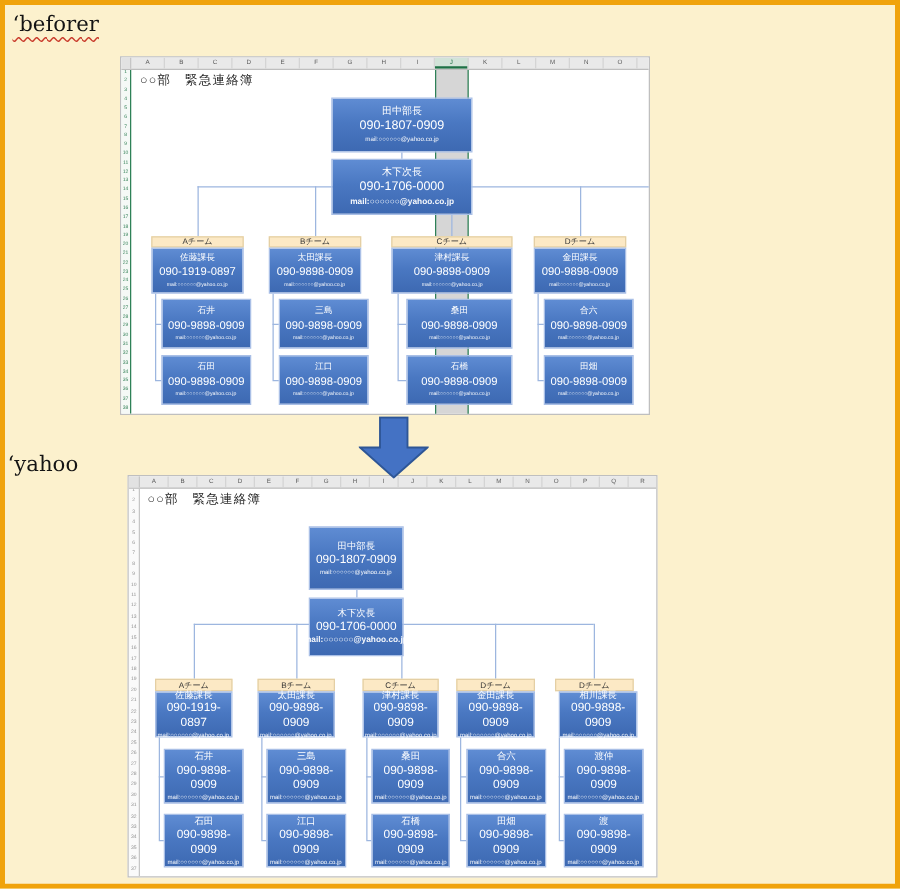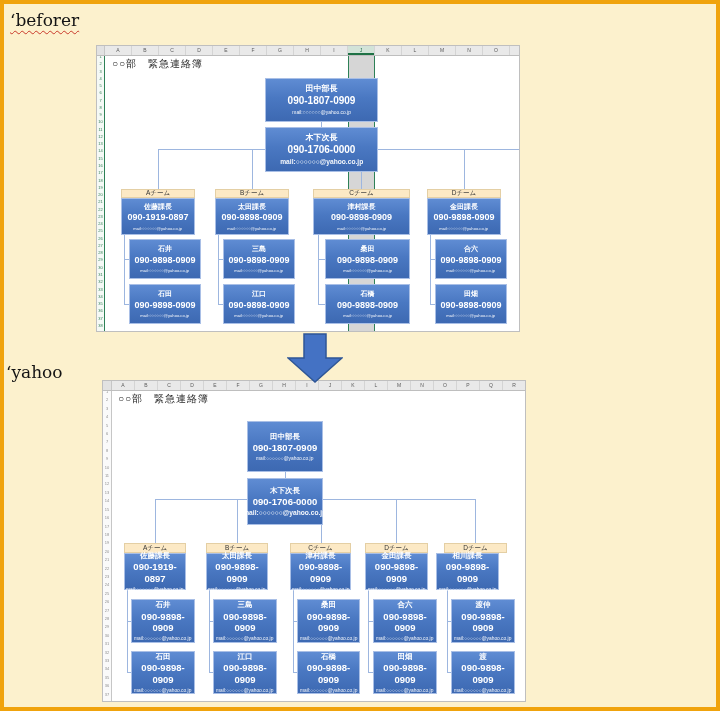--- a/index.html
+++ b/index.html
@@ -60,22 +60,22 @@
     position:absolute;z-index:2;box-sizing:border-box;
     background:#FCE9C5;border:1px solid #E4CFA4;color:#333;
     font-size:6.5px;display:flex;align-items:center;justify-content:center;
   }
   .card{
     position:absolute;z-index:2;box-sizing:border-box;color:#fff;text-align:center;
     background:linear-gradient(180deg,#5F8CD3 0%,#4A78C2 45%,#3D69B2 100%);
     border:1px solid #A9BFE6;
     display:flex;flex-direction:column;justify-content:center;align-items:center;gap:1px;
   }
-  .nm{font-size:7px;font-weight:700;line-height:1.25;}
-  .ph{font-size:9px;font-weight:700;line-height:1.25;}
+  .nm{font-size:7px;font-weight:400;line-height:1.25;}
+  .ph{font-size:9px;font-weight:400;line-height:1.25;}
   .ml{font-size:5px;line-height:1.2;white-space:nowrap;transform:scale(.82);opacity:.95;}
   .card.big .nm{font-size:8px;}
   .card.big .ph{font-size:10px;}
   .card.big .ml{font-size:5.5px;transform:scale(.9);}
   #shot-after .nm{font-size:7.5px;}
   #shot-after .ph{font-size:9.5px;}
   #shot-after .ml{font-size:5.5px;transform:scale(.88);}
   .ml-big{font-size:7px !important;font-weight:700;transform:scale(.95) !important;}
   .arrow{position:absolute;z-index:4;}
 </style>
@@ -414,21 +414,21 @@
       <div class="ph">090-9898-0909</div>
       <div class="ml">mail:○○○○○○@yahoo.co.jp</div>
     </div>
     <div class="card" style="left:270px;top:270px;width:64px;height:43px">
       <div class="nm">田畑</div>
       <div class="ph">090-9898-0909</div>
       <div class="ml">mail:○○○○○○@yahoo.co.jp</div>
     </div>
 
     <div class="thead" style="left:341px;top:162px;width:63px;height:10px">Dチーム</div>
-    <div class="card" style="left:333px;top:172px;width:63px;height:37px">
+    <div class="card" style="left:344px;top:172px;width:63px;height:37px">
       <div class="nm">相川課長</div>
       <div class="ph">090-9898-0909</div>
       <div class="ml">mail:○○○○○○@yahoo.co.jp</div>
     </div>
     <div class="ln lnv" style="left:344px;top:209px;height:82px"></div>
     <div class="ln lnh" style="left:344px;top:240px;width:4px"></div>
     <div class="ln lnh" style="left:344px;top:291px;width:4px"></div>
     <div class="card" style="left:348px;top:218px;width:64px;height:44px">
       <div class="nm">渡仲</div>
       <div class="ph">090-9898-0909</div>

